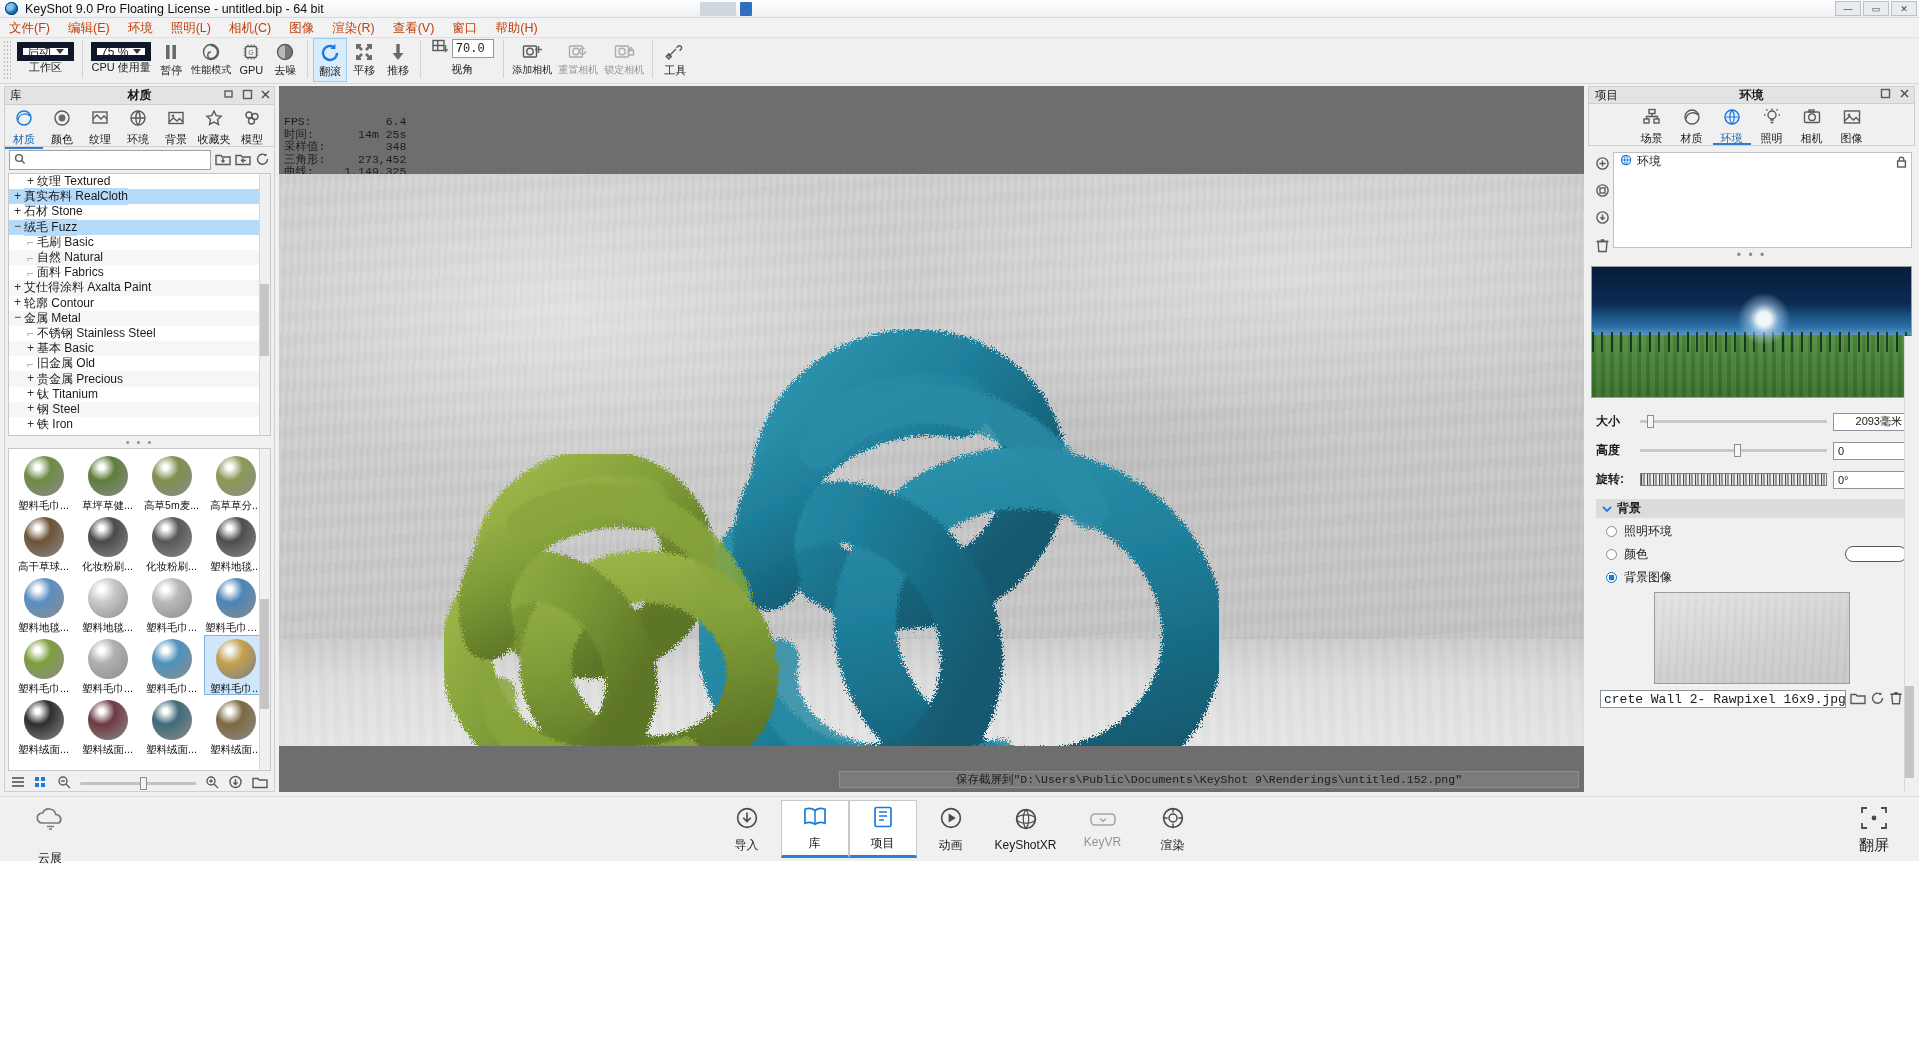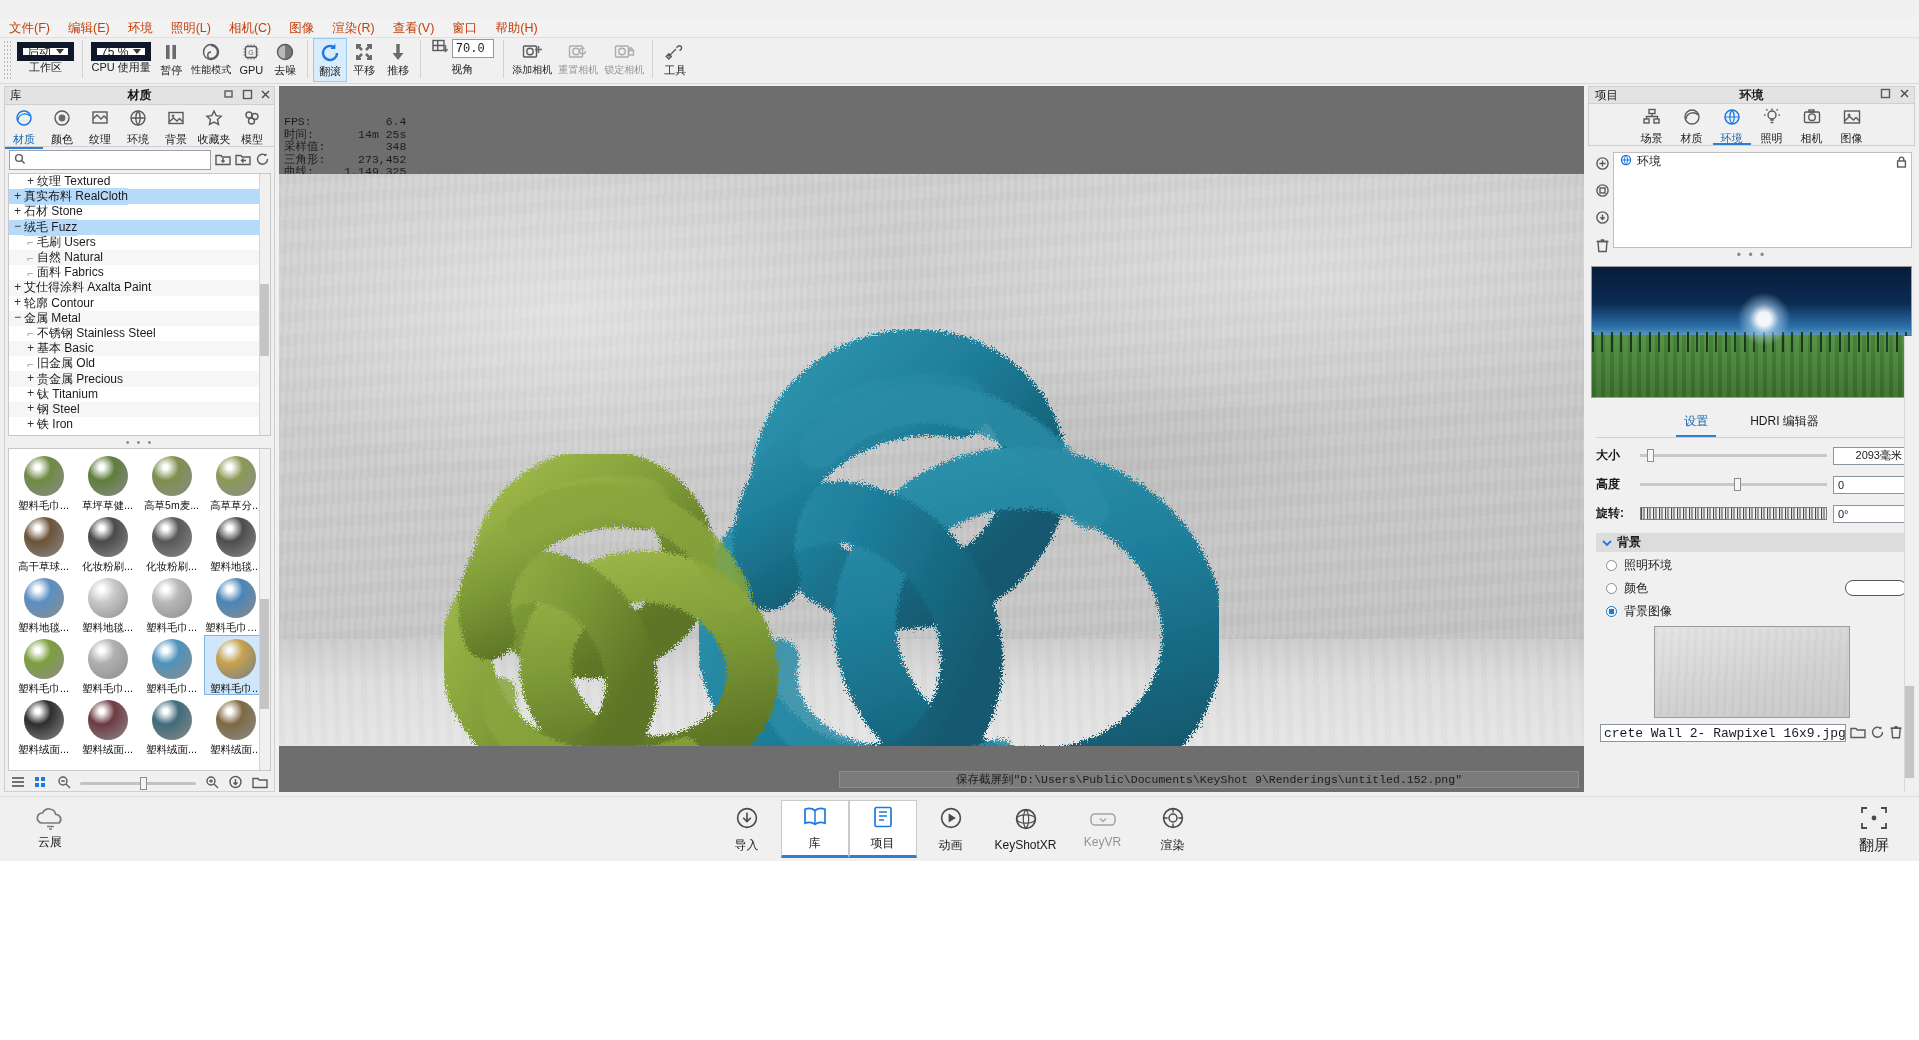--- a/index.html
+++ b/index.html
@@ -188,34 +188,47 @@
     font-family:"Liberation Mono",monospace; font-size:13px; display:flex; align-items:center; padding-left:3px;
     overflow:hidden; white-space:nowrap; }
 
   
   .dock { position:absolute; left:0; top:796px; width:1919px; height:244px; background:#f0f0f0; border-top:1px solid #dcdcdc;}
   .dock-inner { position:absolute; left:0; top:0; width:1919px; height:64px; display:flex; align-items:center; justify-content:center; gap:0; }
   .dock-btn { width:68px; height:58px; display:flex; flex-direction:column; align-items:center; justify-content:center; gap:3px; }
   .dock-btn .dl { font-size:12px; }
   .dock-btn.sel { background:#fff; border:1px solid #c9c9c9; border-bottom:3px solid #2f7fd0; }
   .dock-btn.dim { opacity:.45; }
-  .cloud { position:absolute; left:18px; top:6px; width:64px; display:flex; flex-direction:column; align-items:center; gap:0;}
+  .cloud { position:absolute; left:18px; top:6px; width:64px; display:flex; flex-direction:column; align-items:center; gap:16px;}
   .cloud .dl { font-size:12px;}
   .fullscr { position:absolute; right:14px; top:8px; width:62px; display:flex; flex-direction:column; align-items:center; gap:2px;}
   .fullscr .dl { font-size:15px; }
   .whitefill { position:absolute; left:0; top:64px; width:1919px; height:180px; background:#fff;}
   svg { shape-rendering:geometricPrecision; }
   .i { fill:none; stroke:#5a5a5a; stroke-width:1.4; }
   .ifill { fill:#6a6a6a; }
 </style>
 </head>
 <body>
 
 <div class="app">
 
+  <div class="titlebar">
+    <div class="tb-icon"></div>
+    <div class="tb-title">KeyShot 9.0 Pro Floating License  - untitled.bip  - 64 bit</div>
+    <div class="tb-center">
+      <div class="tb-chip2"></div>
+      <div class="tb-chip"></div>
+    </div>
+    <div class="tb-buttons">
+      <div class="tb-btn">—</div>
+      <div class="tb-btn">▭</div>
+      <div class="tb-btn">✕</div>
+    </div>
+  </div>
 
   <div class="menubar">
     <div class="menu-item">文件(F)</div>
     <div class="menu-item">编辑(E)</div>
     <div class="menu-item">环境</div>
     <div class="menu-item">照明(L)</div>
     <div class="menu-item">相机(C)</div>
     <div class="menu-item">图像</div>
     <div class="menu-item">渲染(R)</div>
     <div class="menu-item">查看(V)</div>
@@ -494,21 +507,21 @@
             <span class="exp">+</span>
             <span class="nm">石材 Stone</span>
           </div>
           <div class="trow sel">
             <span class="exp">−</span>
             <span class="nm">绒毛 Fuzz</span>
           </div>
           <div class="trow">
             <span class="guide"></span>
             <span class="leafdash">⌐</span>
-            <span class="nm">毛刷 Users</span>
+            <span class="nm">毛刷 Basic</span>
           </div>
           <div class="trow">
             <span class="guide"></span>
             <span class="leafdash">⌐</span>
             <span class="nm">自然 Natural</span>
           </div>
           <div class="trow">
             <span class="guide"></span>
             <span class="leafdash">⌐</span>
             <span class="nm">面料 Fabrics</span>
@@ -932,24 +945,20 @@
 
     <div class="r-dots">• • •</div>
 
     <div class="hdri">
       <div class="grass"></div>
       <div class="trees"></div>
       <div class="sun"></div>
     </div>
 
     <div class="sett">
-      <div class="sett-tabs">
-        <div class="sett-tab sel">设置</div>
-        <div class="sett-tab">HDRI 编辑器</div>
-      </div>
 
       <div class="row">
         <span class="rl">大小</span>
         <span class="rs">
             <span class="trk"></span>
             <span class="hnd" style="left:4%"></span>
           </span>
         <span class="rv">2093毫米</span>
       </div>
 

